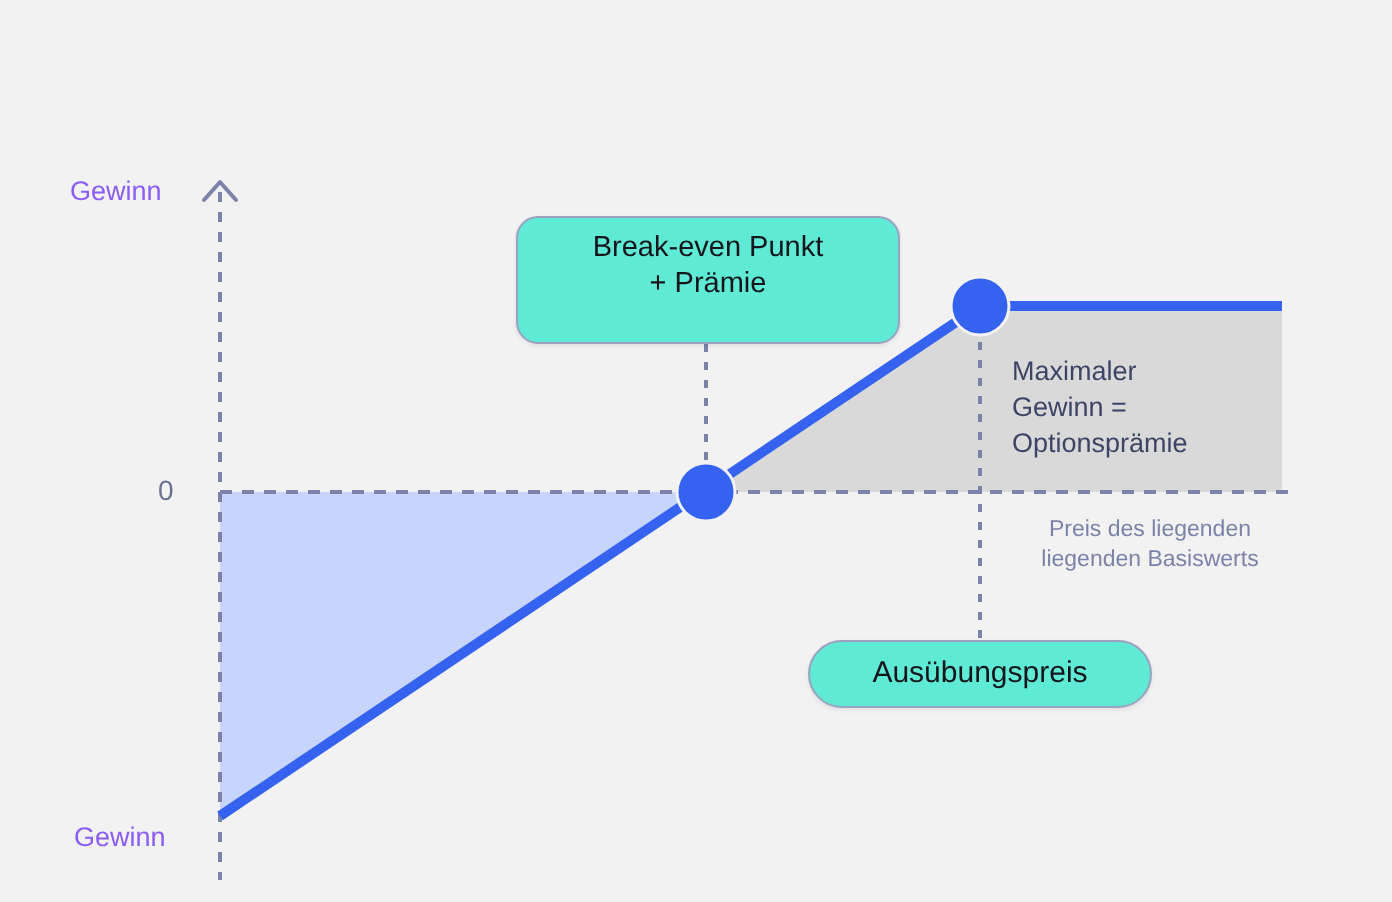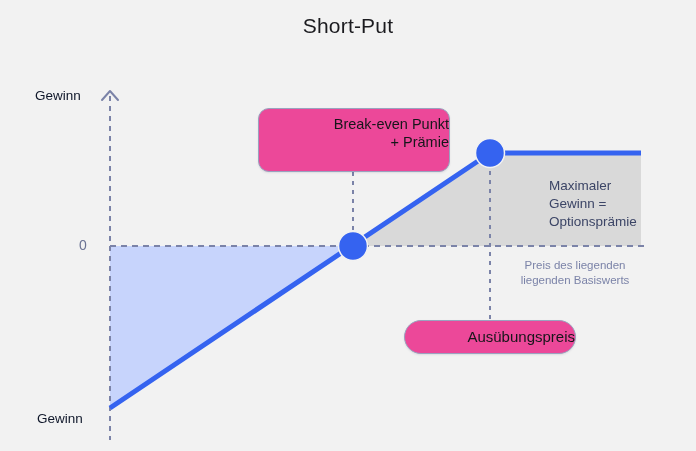--- a/index.html
+++ b/index.html
@@ -33,21 +33,21 @@
     top: 14px;
     width: 696px;
     text-align: center;
     font-size: 21px;
     color: #1b1b1f;
     letter-spacing: 0.2px;
   }
 
   .axis-label {
     position: absolute;
-    color: #0f172a;
+    color: #8b5cf6;
     font-size: 13.5px;
     white-space: nowrap;
   }
   .axis-label.gewinn { left: 35px; top: 88px; }
   .axis-label.verlust { left: 37px; top: 411px; }
   .axis-label.zero { left: 79px; top: 237px; font-size: 14px; color: #6b7394; }
 
   .x-axis-caption {
     position: absolute;
     left: 500px;
@@ -60,29 +60,28 @@
   }
 
   .region-note {
     position: absolute;
     left: 506px;
     top: 177px;
     color: #3c4566;
     font-size: 13.5px;
     line-height: 18px;
     white-space: pre-line;
-    margin-left: 43px;
   }
 
   .callout {
     position: absolute;
-    background: #ec4899;
+    background: #5eead4;
     border: 1.6px solid #9aa2bf;
     box-sizing: border-box;
-    text-align: right;
+    text-align: center;
     color: #16161a;
     box-shadow: 0 1px 2px rgba(40,44,70,0.10);
   }
   .callout .line { display: block; }
 
   .callout-breakeven {
     left: 258px;
     top: 108px;
     width: 192px;
     height: 64px;
@@ -122,21 +121,20 @@
 
     <line x1="490" y1="153" x2="490" y2="320" stroke="#7b83a8" stroke-width="2" stroke-dasharray="4 5"></line>
 
     <polyline points="110,408 490,153 641,153" fill="none" stroke="#3563f0" stroke-width="5" stroke-linecap="butt" stroke-linejoin="round"></polyline>
 
     <circle cx="353" cy="246" r="14.5" fill="#3563f0" stroke="#f2f2f2" stroke-width="1.5"></circle>
 
     <circle cx="490" cy="153" r="14.5" fill="#3563f0" stroke="#f2f2f2" stroke-width="1.5"></circle>
   </svg>
 
-  <div class="chart-title">Short-Put</div>
 
   <div class="axis-label gewinn">Gewinn</div>
   <div class="axis-label verlust">Gewinn</div>
   <div class="axis-label zero">0</div>
 
   <div class="x-axis-caption">
     <span>Preis des liegenden</span><br>
     <span>liegenden Basiswerts</span>
   </div>
 

